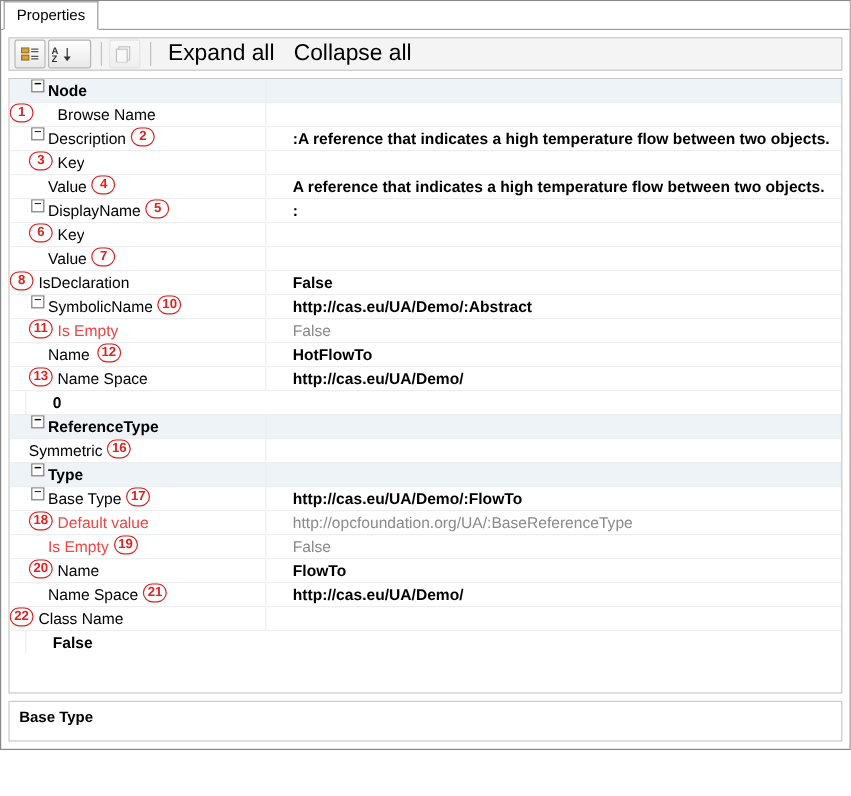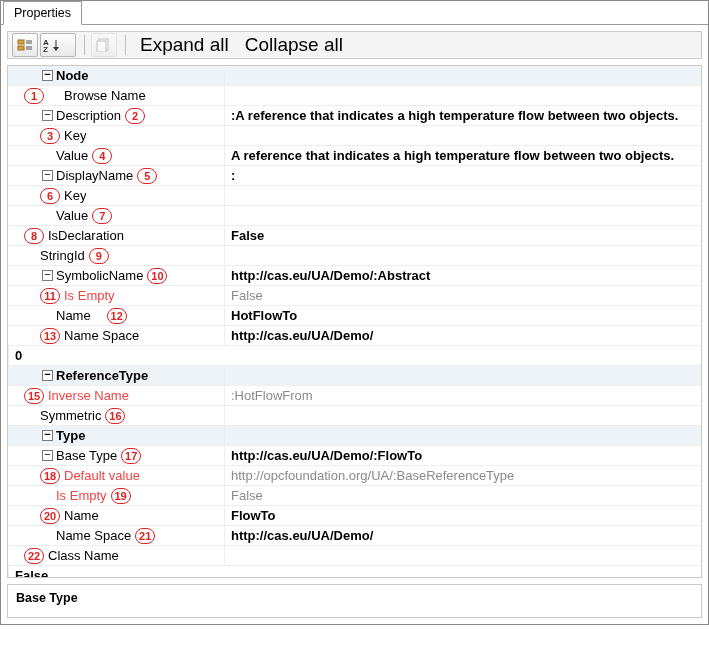--- a/index.html
+++ b/index.html
@@ -113,37 +113,37 @@
   font-size: 11px;
   line-height: 9px;
   text-align: center;
   margin: 0 3px 0 2px;
   cursor: default;
 }
 .exp::before { content: "−"; display:block; transform: translateY(-1px); }
 .label-cell {
   width: 200px;
   flex: none;
-  padding-left: 16px;
-  display: flex;
-  align-items: center;
+  padding-left: 0;
+  display: flex;
   overflow: hidden;
   white-space: nowrap;
 }
 .label-text {
   overflow: hidden;
   text-overflow: ellipsis;
 }
 .val-cell {
   flex: 1;
   border-left: 1px solid #eee;
-  padding-left: 6px;
+  padding-left: 22px;
   white-space: nowrap;
   overflow: hidden;
   font-weight: bold;
+  margin-left: 13px;
 }
 .greyed { color:#8a8a8a; font-weight:normal; }
 .greyed-label { color:#ef4444; }
 .annot {
   width: 20px; height: 16px;
   border: 1.5px solid #d22;
   color: #d22;
   border-radius: 10px;
   font-size: 11px;
   line-height: 14px;
@@ -282,28 +282,20 @@
       </div>
 
       <div class="row">
         <div class="label-cell">
             <span class="annot">8</span>
             <span class="label-text">IsDeclaration</span>
           </div>
         <div class="val-cell">False</div>
       </div>
 
-      <div class="row">
-        <div class="label-cell">
-            <span class="indent-unit"></span>
-            <span class="label-text">StringId</span>
-            <span class="annot" style="margin-left:4px">9</span>
-          </div>
-        <div class="val-cell"></div>
-      </div>
 
       <div class="row">
         <div class="label-cell">
             <span class="indent-unit"></span>
             <span class="exp"></span>
             <span class="label-text">SymbolicName</span>
             <span class="annot" style="margin-left:4px">10</span>
           </div>
         <div class="val-cell">http://cas.eu/UA/Demo/:Abstract</div>
       </div>
@@ -315,21 +307,21 @@
             <span class="label-text greyed-label">Is Empty</span>
           </div>
         <div class="val-cell greyed">False</div>
       </div>
 
       <div class="row">
         <div class="label-cell">
             <span class="indent-unit"></span>
             <span class="indent-unit"></span>
             <span class="label-text">Name</span>
-            <span class="annot" style="margin-left:16px">12</span>
+            <span class="annot" style="margin-left:6px">12</span>
           </div>
         <div class="val-cell">HotFlowTo</div>
       </div>
 
       <div class="row">
         <div class="label-cell">
             <span class="indent-unit"></span>
             <span class="annot">13</span>
             <span class="label-text">Name Space</span>
           </div>
@@ -342,27 +334,20 @@
 
       <div class="row group">
         <div class="label-cell">
             <span class="indent-unit"></span>
             <span class="exp"></span>
             <span class="label-text">ReferenceType</span>
           </div>
         <div class="val-cell"></div>
       </div>
 
-      <div class="row">
-        <div class="label-cell">
-            <span class="annot">15</span>
-            <span class="label-text greyed-label">Inverse Name</span>
-          </div>
-        <div class="val-cell greyed">:HotFlowFrom</div>
-      </div>
 
       <div class="row">
         <div class="label-cell">
             <span class="indent-unit"></span>
             <span class="label-text">Symmetric</span>
             <span class="annot" style="margin-left:4px">16</span>
           </div>
         <div class="val-cell"></div>
       </div>
 

